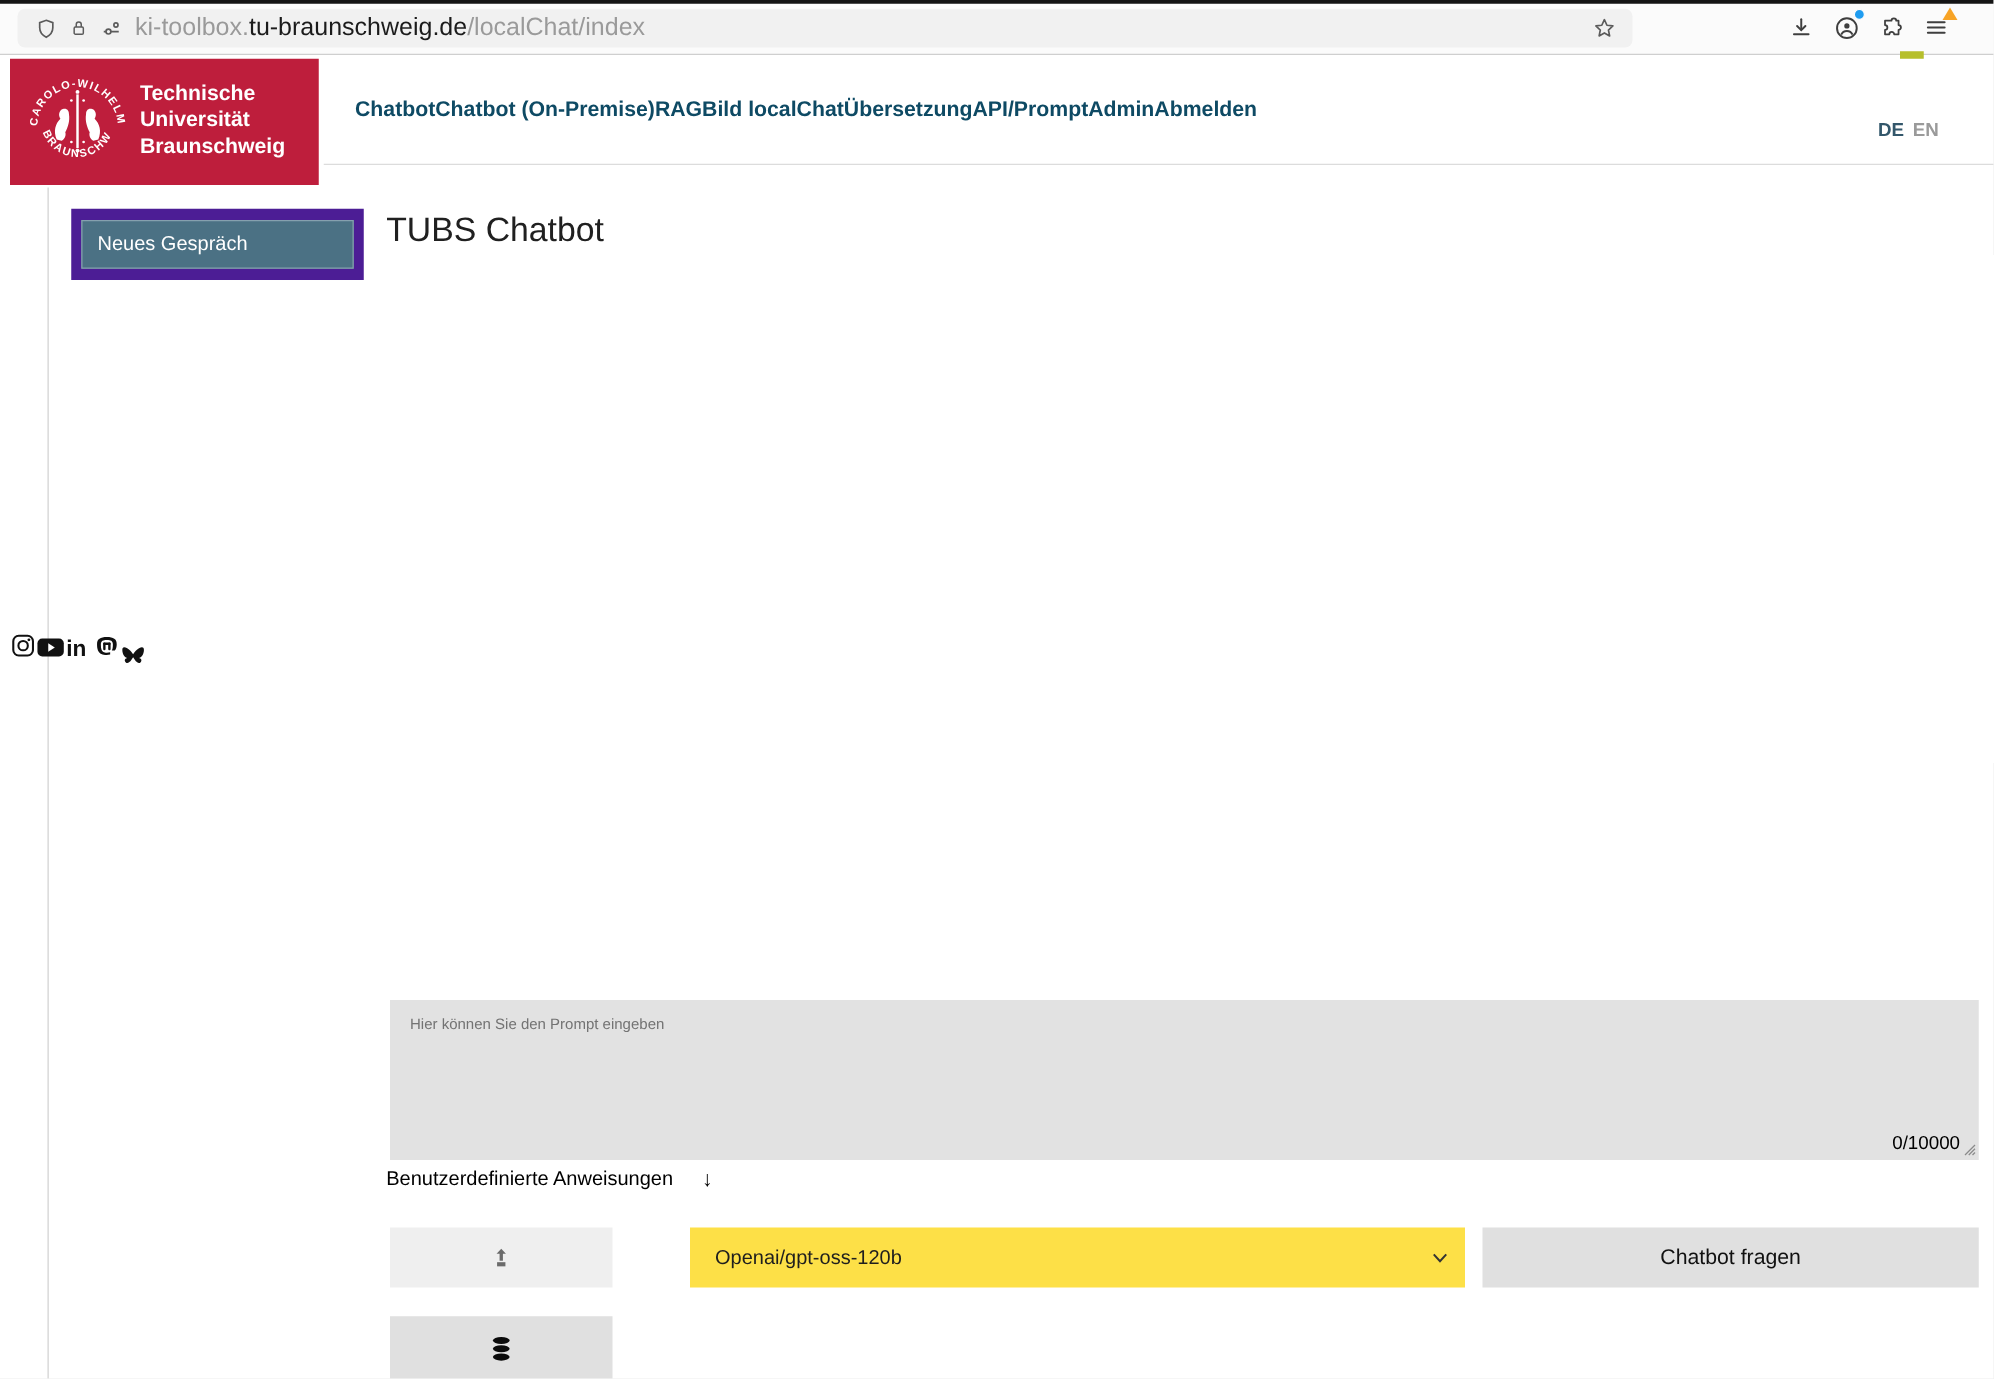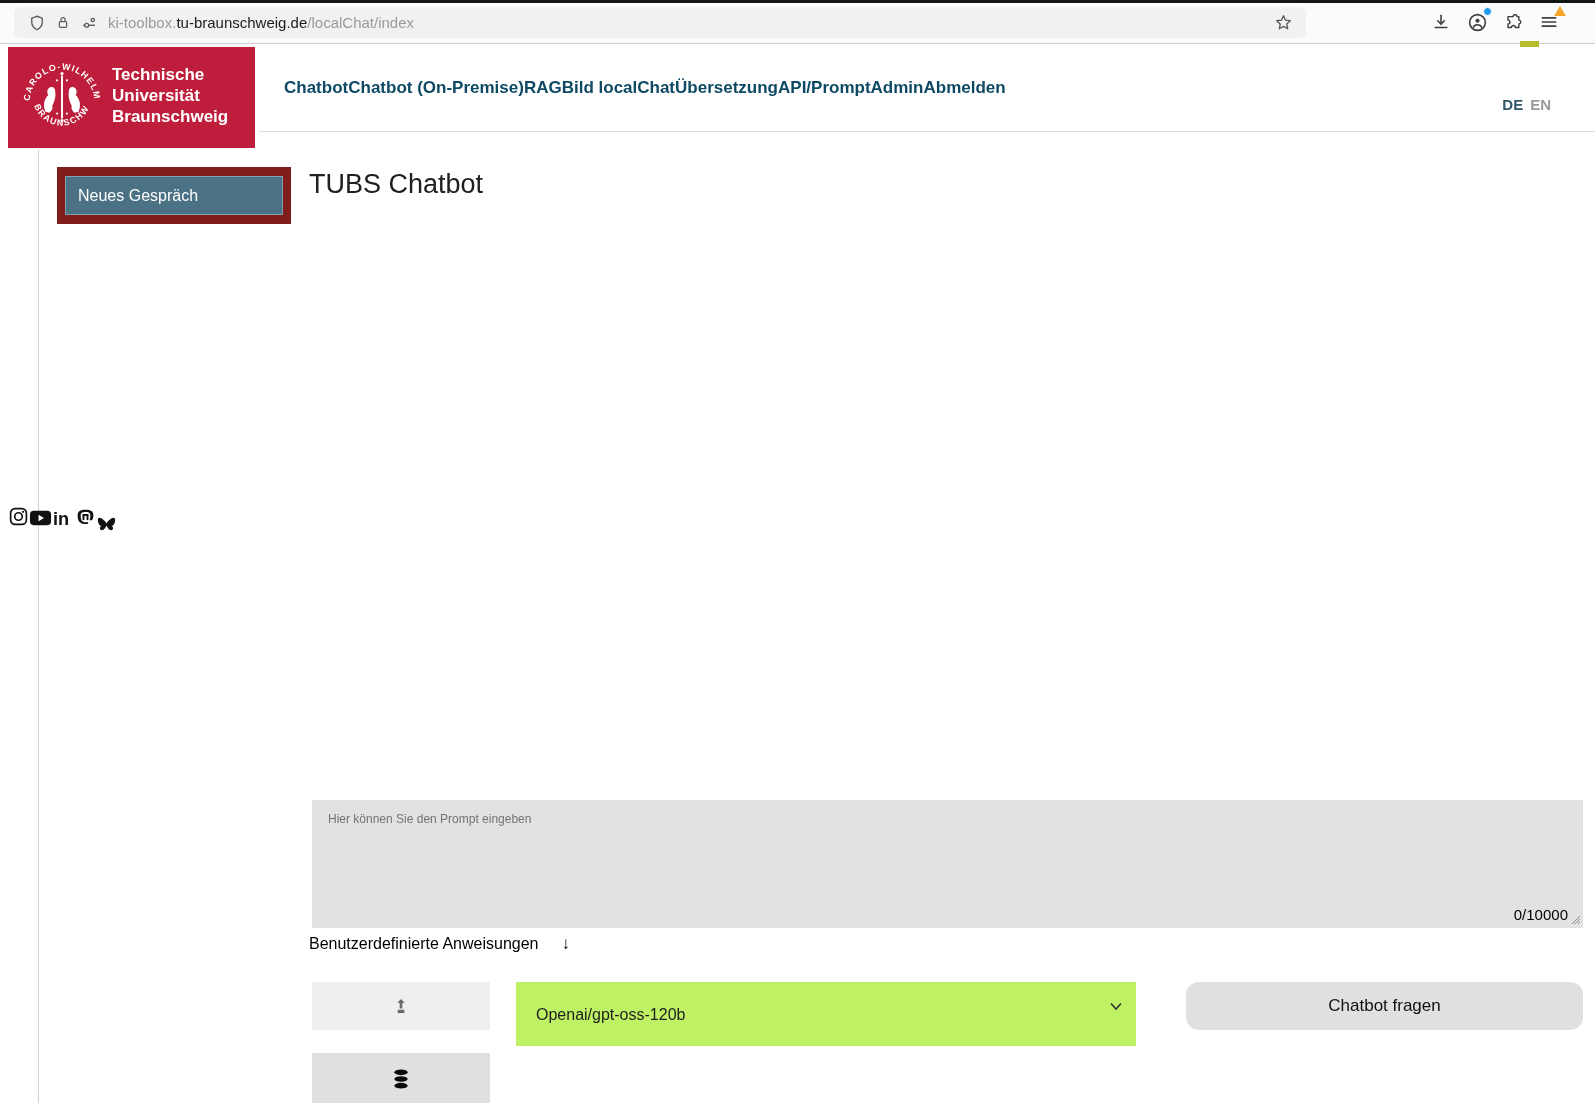--- a/index.html
+++ b/index.html
@@ -11,21 +11,21 @@
   }
 
   
   .chrome { position:absolute; left:0; top:0; width:1595px; height:44px;
             background:#fbfbfb; border-bottom:1px solid #cfcfcf; }
   .chrome-topstrip { position:absolute; left:0; top:0; width:100%; height:3px; background:#141414; }
   .urlbar { position:absolute; left:14px; top:7px; width:1292px; height:31px;
             background:#f1f1f1; border-radius:6px; display:flex; align-items:center;
             padding:0 10px; }
   .urlbar .icn { display:flex; align-items:center; justify-content:center; width:26px; height:26px; flex:0 0 auto; }
-  .url-text { margin-left:6px; font-size:15px; color:#9a9a9a; white-space:nowrap; }
+  .url-text { margin-left:6px; font-size:20px; color:#9a9a9a; white-space:nowrap; }
   .url-text .dom { color:#1b1b1b; }
   .urlbar .star { margin-left:auto; }
   .chrome-btn { position:absolute; top:9px; width:26px; height:26px; display:flex;
                 align-items:center; justify-content:center; }
   .badge-dot { position:absolute; right:-2px; top:-2px; width:9px; height:9px; border-radius:50%;
                background:#1f9cf0; border:1.5px solid #fbfbfb; }
   .badge-tri { position:absolute; right:-4px; top:-3px; width:0; height:0;
                border-left:6px solid transparent; border-right:6px solid transparent;
                border-bottom:10px solid #f7a325; }
   .accent-green-bar { position:absolute; left:1520px; top:41px; width:19px; height:6px;
@@ -46,50 +46,50 @@
   .header-divider { position:absolute; left:259px; top:131px; width:1336px; height:1px; background:#dcdcdc; }
 
   
   .vline { position:absolute; left:38px; top:150px; width:1px; height:953px; background:#d2d2d2; }
   .social { position:absolute; left:8px; top:504px; width:24px; display:flex;
             flex-direction:row; align-items:center; }
   .social a { display:flex; align-items:center; justify-content:center; width:24px; height:24px; cursor:pointer; }
 
   
   .newchat-outer { position:absolute; left:57px; top:167px; width:234px; height:57px;
-                   background:#7f1d1d; padding:9px 8px; cursor:pointer; }
+                   background:#4c1d95; padding:9px 8px; cursor:pointer; }
   .newchat-inner { width:100%; height:100%; background:#4b7184; border:1px solid #85a0ae;
                    display:flex; align-items:center; padding-left:12px;
                    color:#ffffff; font-size:16px; }
   .page-title { position:absolute; left:309px; top:169px; font-size:27px; font-weight:500; color:#202020; }
 
   .ta-wrap { position:absolute; left:312px; top:800px; width:1271px; height:128px; }
   .ta-wrap textarea { width:100%; height:100%; background:#e2e2e2; border:none; resize:none;
                       padding:12px 16px; font-family:"Liberation Sans", sans-serif;
                       font-size:12px; color:#333333; outline:none; }
   .ta-wrap textarea::placeholder { color:#737373; opacity:1; }
   .char-counter { position:absolute; right:15px; bottom:5px; font-size:15px; color:#000000; }
   .resize-handle { position:absolute; right:2px; bottom:3px; cursor:nwse-resize; }
 
   .instructions { position:absolute; left:309px; top:934px; display:flex; align-items:center;
                   gap:23px; font-size:16px; color:#000000; cursor:pointer; }
   .instructions .arrow { font-weight:900; font-size:17px; }
 
   .btn { border:none; cursor:pointer; font-family:"Liberation Sans", sans-serif; }
   .upload-btn { position:absolute; left:312px; top:982px; width:178px; height:48px;
                 background:#efefef; display:flex; align-items:center; justify-content:center; }
-  .select-wrap { position:absolute; left:516px; top:982px; width:620px; height:64px;
-                 background:#bef264; }
+  .select-wrap { position:absolute; left:552px; top:982px; width:620px; height:48px;
+                 background:#fde047; }
   .select-wrap select { width:100%; height:100%; background:transparent; border:none;
                         appearance:none; -webkit-appearance:none; padding:0 40px 0 20px;
                         font-family:"Liberation Sans", sans-serif; font-size:16px; color:#1e1e1e;
                         outline:none; cursor:pointer; }
   .select-chevron { position:absolute; right:13px; top:17px; pointer-events:none; }
   .ask-btn { position:absolute; left:1186px; top:982px; width:397px; height:48px;
-             background:#e0e0e0; font-size:17px; color:#111111;border-radius:13px; }
+             background:#e0e0e0; font-size:17px; color:#111111; }
   .db-btn { position:absolute; left:312px; top:1053px; width:178px; height:50px;
             background:#e0e0e0; display:flex; align-items:center; justify-content:flex-start;
             padding-top:14px; justify-content:center; align-items:flex-start; }
 </style>
 </head>
 <body>
 
 <div id="screen">
 
   <div class="chrome">

